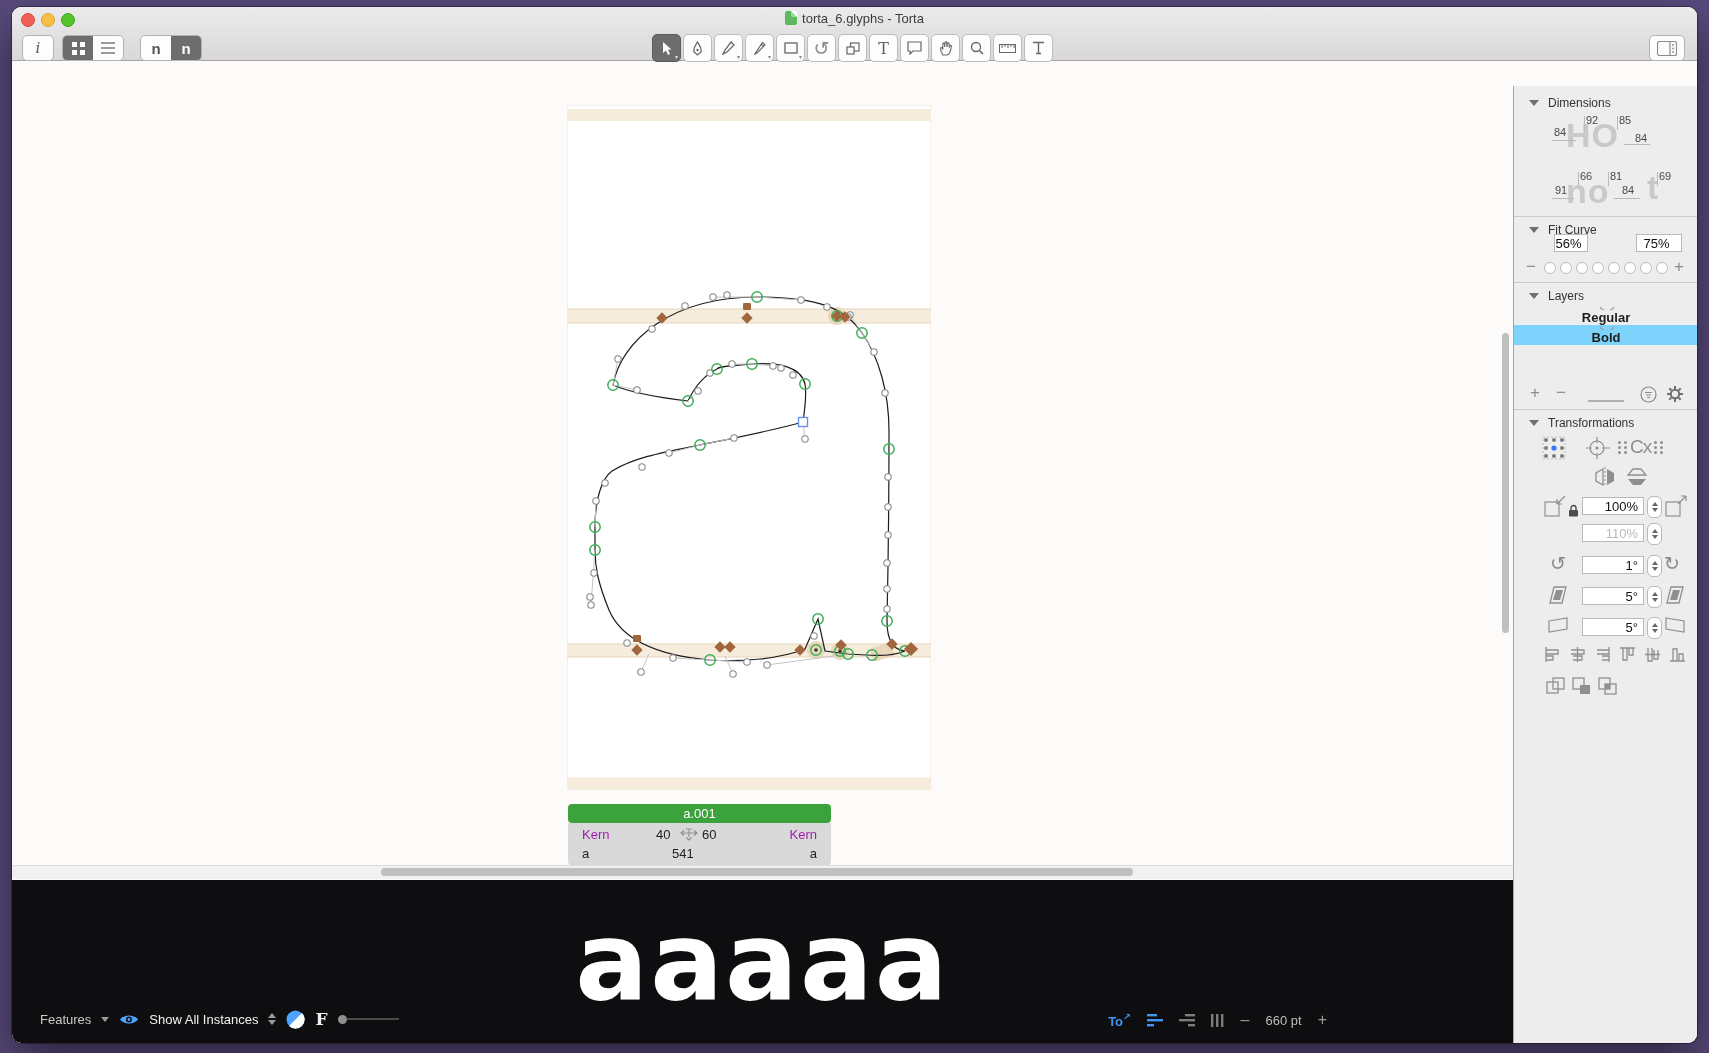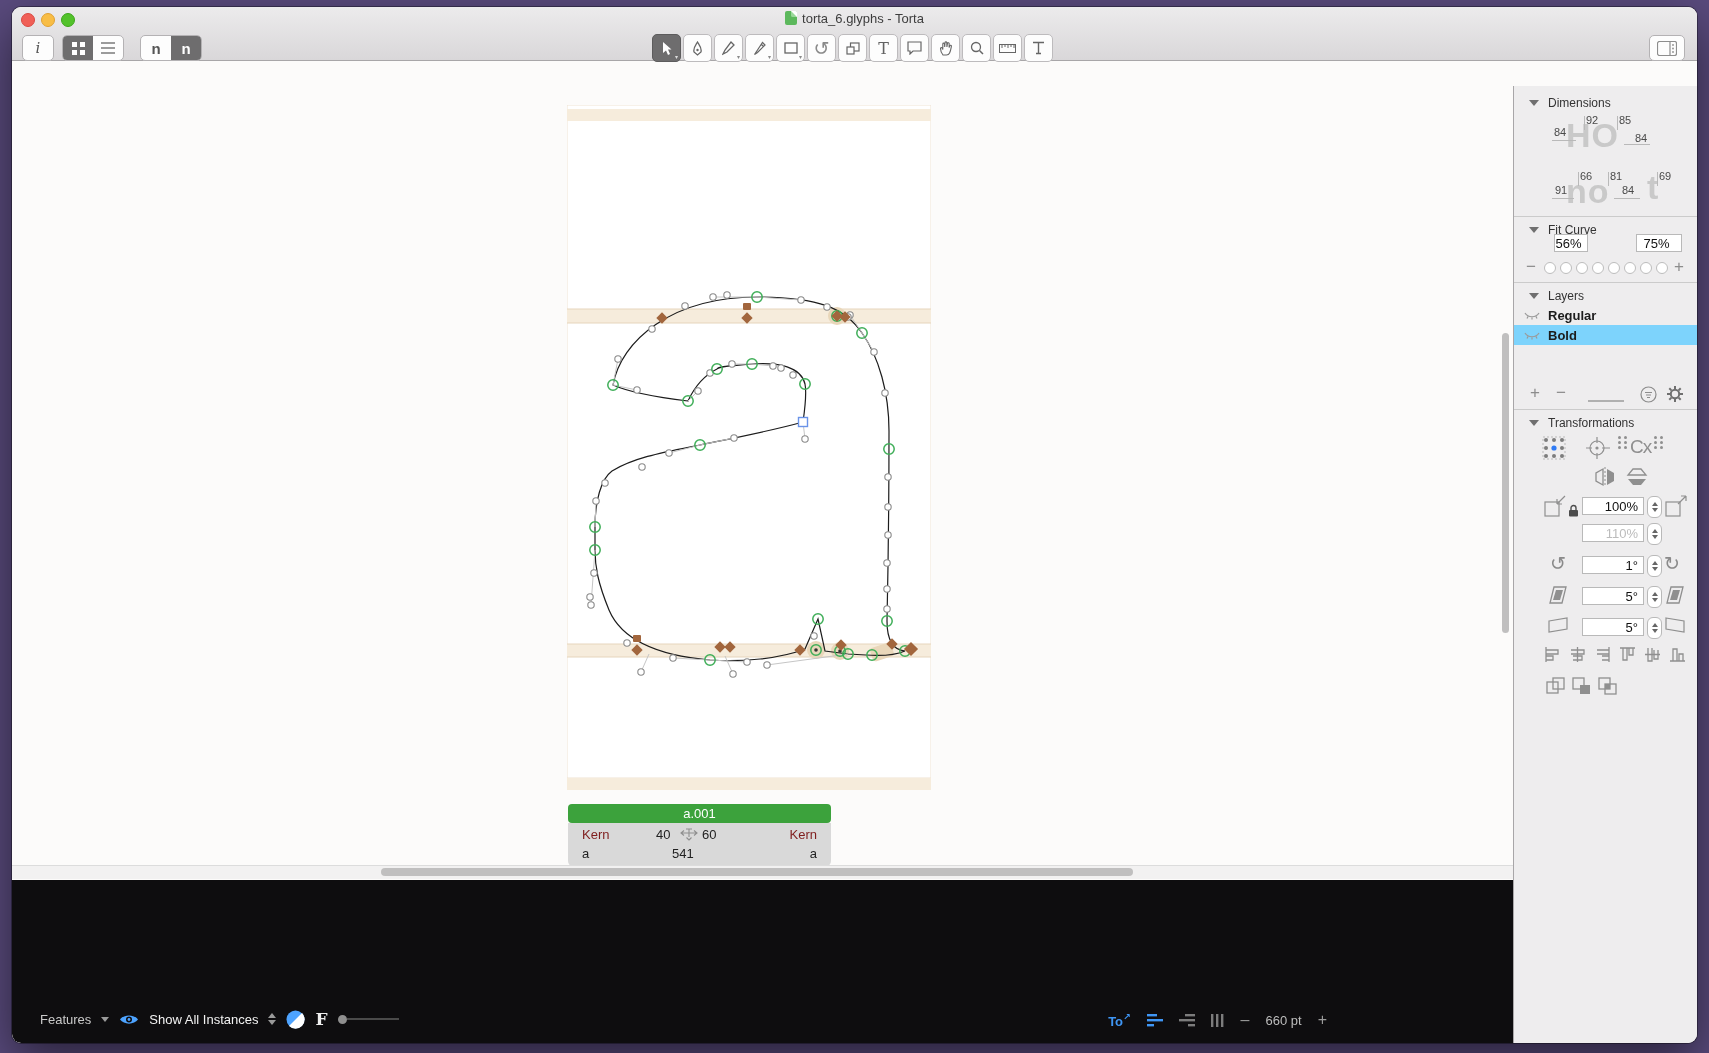--- a/index.html
+++ b/index.html
@@ -40,21 +40,21 @@
   .tab-r{position:absolute;left:841px;top:0;right:0;height:24px;background:#d6d4d6;
     text-align:center;line-height:24px;font-size:12px;color:#2e2e2e;}
   
   .canvas{position:absolute;left:0;top:79px;width:1501px;height:794px;background:#fcfbfa;}
   .glyphbox{position:absolute;left:555px;top:19px;width:364px;height:673px;}
   .bstrip{position:absolute;left:555px;top:692px;width:364px;height:12px;background:#f6ecdc;}
   .ginfo-bar{position:absolute;left:556px;top:718px;width:263px;height:19px;background:#3ca23c;
     border-radius:4px;color:#fff;font-size:13px;text-align:center;line-height:19px;}
   .ginfo{position:absolute;left:556px;top:737px;width:263px;height:44px;background:#d9d9d9;
     border-radius:0 0 6px 6px;font-size:13px;color:#222;}
-  .ginfo .dim{color:#7f1d1d;}
+  .ginfo .dim{color:#a21caf;}
   .hsb-track{position:absolute;left:0;top:779px;width:1501px;height:13px;background:#f2f1f1;
     border-top:1px solid #dcdcdc;}
   .hsb{position:absolute;left:369px;top:2px;width:752px;height:8px;background:#c0bfbf;border-radius:4px;}
   .vsb{position:absolute;left:1490px;top:247px;width:7px;height:300px;background:#c0bfbf;border-radius:4px;}
   
   .preview{position:absolute;left:0;top:873px;width:1501px;height:163px;background:#0e0d0f;
     border-radius:0 0 0 9px;}
   .pv-text{position:absolute;left:0;right:0;top:28px;text-align:center;color:#fff;
     font-family:"DejaVu Sans",sans-serif;font-weight:bold;font-size:108px;letter-spacing:2px;line-height:1;}
   .pv-ctl{position:absolute;bottom:14px;font-size:13px;color:#c9c9c9;display:flex;align-items:center;}
@@ -76,25 +76,25 @@
   .field{position:absolute;height:18px;background:#fff;border:1px solid #b9b9b9;font-size:13px;
     color:#111;text-align:right;padding:1px 5px 0 0;box-sizing:border-box;}
   .field.dis{color:#bcbcbc;}
   .stepper{position:absolute;width:13px;height:20px;background:#fff;border:1px solid #b9b9b9;
     border-radius:6px;display:flex;flex-direction:column;align-items:center;justify-content:center;gap:2px;}
   .stepper i{display:block;width:0;height:0;border-left:3px solid transparent;border-right:3px solid transparent;}
   .stepper .u{border-bottom:4px solid #666;}
   .stepper .d{border-top:4px solid #666;}
   .fc-dot{position:absolute;width:10px;height:10px;border:1px solid #bdbdbd;border-radius:50%;background:#fff;}
   .layer-row{position:absolute;left:0;right:0;height:20px;display:flex;align-items:center;
-    font-size:13px;font-weight:bold;color:#1c1c1c;}
+    font-size:13px;font-weight:bold;color:#1c1c1c;flex-direction:column;}
   .layer-row .eye{margin:0 8px 0 10px;}
   .layer-row.sel{background:#7dd3fc;}
   .pm{position:absolute;font-size:17px;color:#8c8c8c;}
-  .cxwrap{position:absolute;display:flex;align-items:flex-start;gap:3px;color:#8f8f8f;}
+  .cxwrap{position:absolute;display:flex;align-items:center;gap:3px;color:#8f8f8f;}
   .dotcol{display:flex;flex-direction:column;gap:2px;}
   .dotcol b{width:3px;height:3px;border-radius:50%;background:#8f8f8f;}
   .cxtext{font-size:19px;color:#8f8f8f;letter-spacing:-1px;}
   .rot{font-size:19px;color:#8a8a8a;line-height:1;}
 </style>
 </head>
 <body>
 
 <div class="window">
 
@@ -376,20 +376,21 @@
       <span class="abs" style="right:14px;top:23px;">a</span>
     </div>
 
     <div class="hsb-track">
       <div class="hsb"></div>
     </div>
     <div class="vsb"></div>
   </div>
 
   <div class="preview">
+    <div class="pv-text">aaaaa</div>
 
     <div class="pv-ctl" style="left:28px;gap:10px;">
       <span>Features</span>
       <span class="chev"></span>
       <svg width="20" height="13">
           <path d="M1,6.5 C5,1 15,1 19,6.5 C15,12 5,12 1,6.5 Z" fill="#4da3ff"></path>
           <circle cx="10" cy="6.5" r="3" fill="#0e0d0f"></circle>
           <circle cx="10" cy="6.5" r="1.4" fill="#4da3ff"></circle>
         </svg>
       <span style="color:#f2f2f2;">Show All Instances</span>

